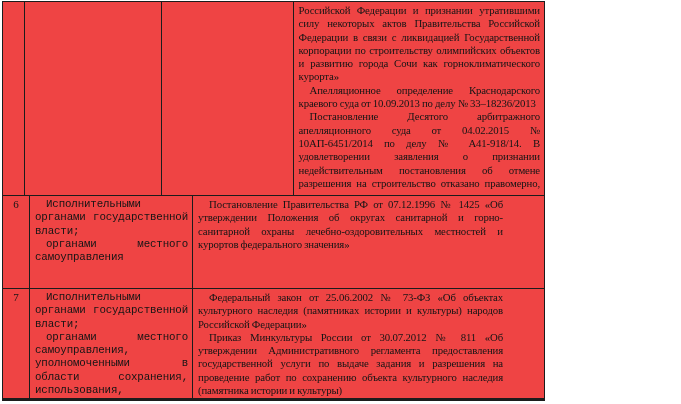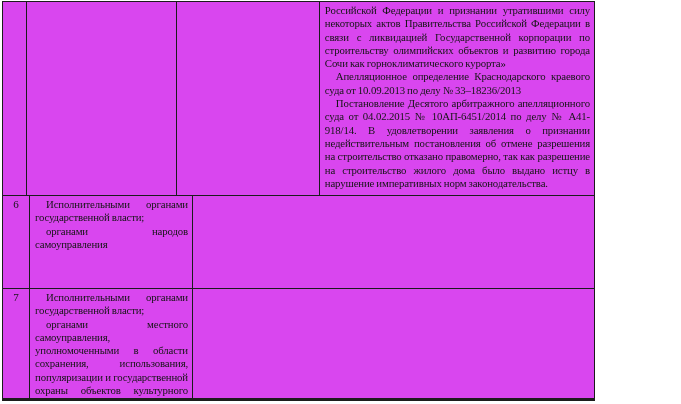--- a/index.html
+++ b/index.html
@@ -12,25 +12,25 @@
     background: #ffffff;
     overflow: hidden;
     position: relative;
     font-family: "Liberation Serif", "DejaVu Serif", serif;
     color: #151515;
   }
   .doc-table {
     position: absolute;
     left: 2px;
     top: 1px;
-    width: 593px;
+    width: 543px;
     box-sizing: border-box;
     border: 1px solid #1c1c1c;
     border-bottom-width: 3px;
-    background: #d946ef;
+    background: #ef4444;
   }
   .trow {
     display: flex;
     box-sizing: border-box;
     border-bottom: 1px solid #1c1c1c;
     overflow: hidden;
   }
   .trow:last-child {
     border-bottom: none;
   }
@@ -46,21 +46,21 @@
     line-height: 13.3px;
     letter-spacing: -0.15px;
   }
   .c-num {
     width: 27px;
     text-align: center;
     padding: 2px 1px 0 1px;
     font-size: 11px;
   }
   .c-obj  { width: 171px; }
-  .c-auth { width: 163px; }
+  .c-auth { width: 163px; font-family: Liberation Mono, monospace; }
   .c-legal {
     width: 314px;
     border-right: none;
   }
   .para {
     margin: 0;
     text-indent: 11px;
     text-align: justify;
     word-spacing: -0.4px;
     hyphens: auto;
@@ -83,27 +83,32 @@
         <p class="para">Российской Федерации и признании утратившими силу некоторых актов Правительства Российской Федерации в связи с ликвидацией Государственной корпорации по строительству олимпийских объектов и развитию города Сочи как горноклиматического курорта»</p>
         <p class="para">Апелляционное определение Краснодарского краевого суда от 10.09.2013 по делу № 33–18236/2013</p>
         <p class="para">Постановление Десятого арбитражного апелляционного суда от 04.02.2015 № 10АП-6451/2014 по делу № А41-918/14. В удовлетворении заявления о признании недействительным постановления об отмене разрешения на строительство отказано правомерно, так как разрешение на строительство жилого дома было выдано истцу в нарушение императивных норм законодательства.</p>
       </div>
   </div>
 
   <div class="trow row-6">
     <div class="cell c-num">6</div>
     <div class="cell c-auth">
         <p class="para">Исполнительными органами государственной власти;</p>
-        <p class="para">органами народов самоуправления</p>
+        <p class="para">органами местного самоуправления</p>
+      </div>
+    <div class="cell c-legal">
+        <p class="para">Постановление Правительства РФ от 07.12.1996 № 1425 «Об утверждении Положения об округах санитарной и горно-санитарной охраны лечебно-оздоровительных местностей и курортов федерального значения»</p>
       </div>
   </div>
 
   <div class="trow row-7">
     <div class="cell c-num">7</div>
     <div class="cell c-auth">
         <p class="para">Исполнительными органами государственной власти;</p>
         <p class="para">органами местного самоуправления, уполномоченными в области сохранения, использования, популяризации и государственной охраны объектов культурного наследия</p>
       </div>
     <div class="cell c-legal">
+        <p class="para">Федеральный закон от 25.06.2002 № 73-ФЗ «Об объектах культурного наследия (памятниках истории и культуры) народов Российской Федерации»</p>
+        <p class="para">Приказ Минкультуры России от 30.07.2012 № 811 «Об утверждении Административного регламента предоставления государственной услуги по выдаче задания и разрешения на проведение работ по сохранению объекта культурного наследия (памятника истории и культуры)</p>
       </div>
   </div>
 
 </div>
 
 </body></html>

